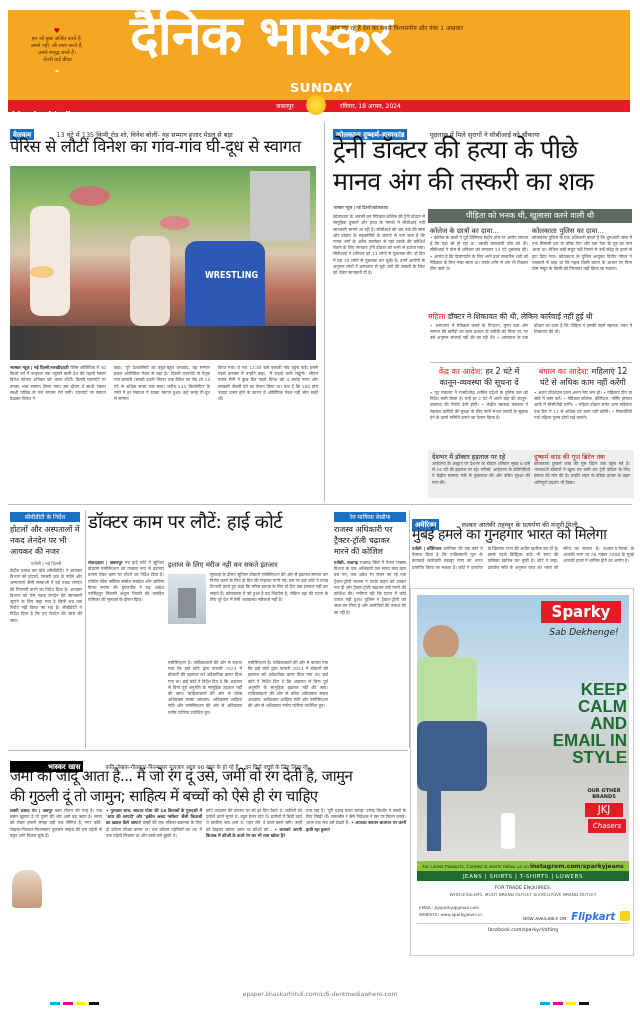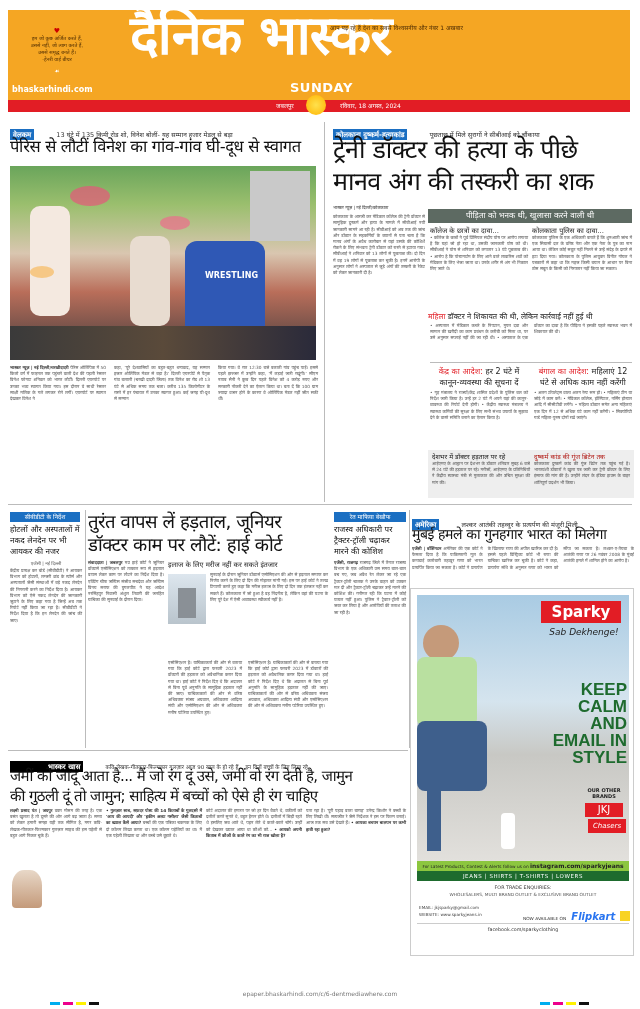--- a/index.html
+++ b/index.html
@@ -6,21 +6,21 @@
   body { width: 640px; height: 1009px; background: #fff; font-family: "DejaVu Sans", sans-serif; overflow: hidden; position: relative; color: #222; }
   .abs { position: absolute; }
   
   .mast { left: 8px; top: 10px; width: 622px; height: 90px; background: #f5a623; }
   .quote { left: 12px; top: 28px; width: 90px; font-size: 5px; line-height: 7px; color: #4a2a00; text-align: center; }
   .quote .heart { color: #c00; font-size: 7px; }
   .logo { left: 130px; top: 4px; font-family: "DejaVu Serif", serif; font-weight: bold; font-size: 54px; color: #fff; letter-spacing: -1px; line-height: 62px; }
   .tagline { left: 330px; top: 24px; font-size: 6px; color: #4a2a00; }
   .sunday { left: 290px; top: 80px; color: #fff; font-weight: bold; font-size: 13px; letter-spacing: 0.5px; }
   .redbar { left: 8px; top: 100px; width: 622px; height: 12px; background: #e21d25; }
-  .site { left: 12px; top: 85px; color: #fff; font-weight: bold; font-size: 8px; }
+  .site { left: 12px; top: 111px; color: #fff; font-weight: bold; font-size: 8px; }
   .sun { left: 306px; top: 95px; width: 20px; height: 20px; border-radius: 50%; background: radial-gradient(#ffe14d, #ffb300); }
   .city { left: 276px; top: 102px; color: #fff; font-size: 6px; }
   .date { left: 340px; top: 102px; color: #fff; font-size: 6px; }
   
   .tag { display: inline-block; color: #fff; font-weight: bold; font-size: 7px; padding: 1px 3px; background: #1b6fc2; }
   .kicker { font-size: 7px; color: #333; margin-left: 17px; }
   .hl { font-family: "DejaVu Sans", sans-serif; color: #111; font-weight: normal; }
   .body-text { font-size: 4.3px; line-height: 6.2px; color: #555; text-align: justify; }
   .vline { background: #bbb; width: 1px; }
   .hline { background: #bbb; height: 1px; }
@@ -124,21 +124,20 @@
 </div>
 <div class="abs hline" style="left:8px;top:504px;width:624px;"></div>
 
 <div class="abs" style="left:10px;top:512px;width:70px;height:10px;background:#1b6fc2;color:#fff;font-size:6px;line-height:10px;text-align:center;">सीबीडीटी के निर्देश</div>
 <div class="abs" style="left:10px;top:524px;width:72px;font-size:8px;line-height:11px;color:#111;">होटलों और अस्पतालों में नकद लेनदेन पर भी आयकर की नजर</div>
 <div class="abs" style="left:10px;top:560px;width:72px;font-size:4.5px;text-align:center;color:#555;">एजेंसी | नई दिल्ली</div>
 <div class="abs body-text" style="left:10px;top:568px;width:72px;">केंद्रीय प्रत्यक्ष कर बोर्ड (सीबीडीटी) ने आयकर विभाग को होटलों, लग्जरी ब्रांड के स्टोर्स और अस्पतालों जैसी संस्थाओं में बड़े नकद लेनदेन की निगरानी करने का निर्देश दिया है। आयकर विभाग को ऐसे नकद लेनदेन की जानकारी जुटाने के लिए कहा गया है जिन्हें अब तक रिपोर्ट नहीं किया जा रहा है। सीबीडीटी ने निर्देश दिया है कि इन लेनदेन की जांच की जाए।</div>
 <div class="abs vline" style="left:85px;top:510px;height:238px;"></div>
 
 <div class="abs hl" style="left:88px;top:510px;width:240px;font-size:18.5px;line-height:23px;white-space:nowrap;letter-spacing:-0.5px;">
-  <div>तुरंत वापस लें हड़ताल, जूनियर</div>
   <div>डॉक्टर काम पर लौटें: हाई कोर्ट</div>
 </div>
 <div class="abs body-text" style="left:88px;top:560px;width:76px;">
   <b style="color:#333;">संवाददाता | जबलपुर</b> <span>मप्र हाई कोर्ट ने जूनियर डॉक्टर्स एसोसिएशन को तत्काल रूप से हड़ताल वापस लेकर काम पर लौटने का निर्देश दिया है। एक्टिंग चीफ जस्टिस संजीव सचदेवा और जस्टिस विनय सराफ की युगलपीठ ने यह आदेश नरसिंहपुर निवासी अंशुल तिवारी की जनहित याचिका की सुनवाई के दौरान दिया।</span>
 </div>
 <div class="abs" style="left:168px;top:560px;width:160px;font-size:7px;color:#222;white-space:nowrap;">इलाज के लिए मरीज नहीं कर सकते इंतजार</div>
 <div class="abs" style="left:168px;top:574px;width:38px;height:50px;background:linear-gradient(#dde6ee,#b9c4cc);">
   <div style="position:absolute;left:10px;top:14px;width:18px;height:30px;background:#8a9096;"></div>
 </div>
 <div class="abs body-text" style="left:210px;top:572px;width:118px;">सुनवाई के दौरान जूनियर डॉक्टर्स एसोसिएशन की ओर से हड़ताल समाप्त कर निर्णय करने के लिए दो दिन की मोहलत मांगी गई। इस पर हाई कोर्ट ने तल्ख टिप्पणी करते हुए कहा कि मरीज इलाज के लिए दो दिन तक इंतजार नहीं कर सकते हैं। कोलकाता में जो हुआ है वह निंदनीय है, लेकिन वहां की घटना के लिए पूरे देश में ऐसी अव्यवस्था स्वीकार्य नहीं है।</div>

